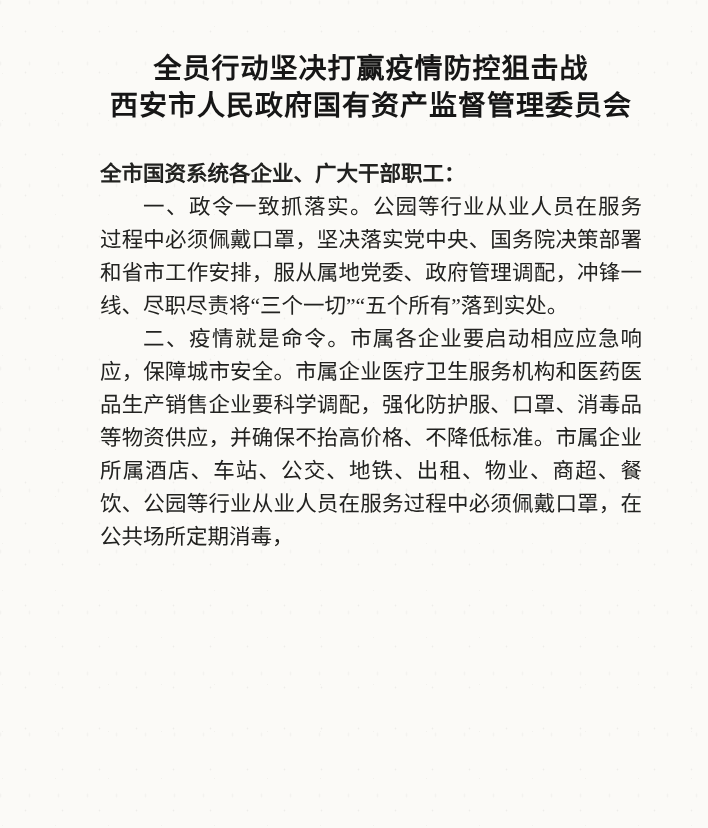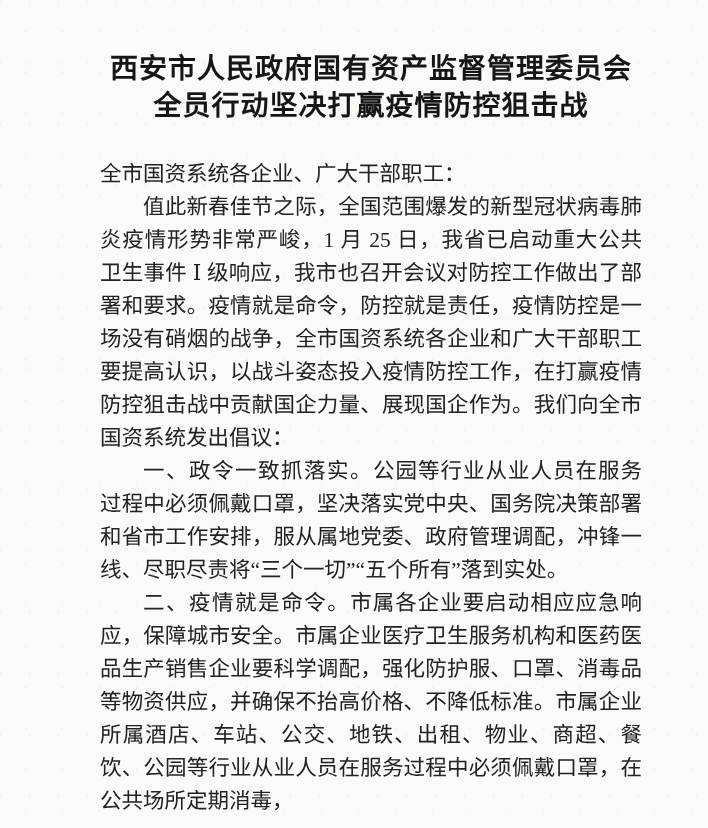--- a/index.html
+++ b/index.html
@@ -39,45 +39,42 @@
   .doc-title .title-line { display: block; }
   .doc-body {
     margin-top: 34px;
     font-size: 21.5px;
     line-height: 33px;
     text-align: justify;
     text-justify: inter-ideograph;
     color: #222220;
   }
   .doc-body p { margin: 0; }
-  .salutation { text-indent: 0; }
+  .salutation { text-indent: 0; font-weight: bold; }
   .para { text-indent: 2em; }
   .para-lead {
     font-family: "Liberation Sans", "DejaVu Sans", sans-serif;
     font-weight: 400;
     letter-spacing: 0.5px;
   }
 </style>
 </head>
 <body>
 
 <div class="page">
 
   <h1 class="doc-title">
+    <span class="title-line">全员行动坚决打赢疫情防控狙击战</span>
     <span class="title-line">西安市人民政府国有资产监督管理委员会</span>
-    <span class="title-line">全员行动坚决打赢疫情防控狙击战</span>
   </h1>
 
   <div class="doc-body">
 
     <p class="salutation">全市国资系统各企业、广大干部职工：</p>
 
-    <p class="para">
-      <strong class="para-lead"></strong><span>值此新春佳节之际，全国范围爆发的新型冠状病毒肺炎疫情形势非常严峻，1 月 25 日，我省已启动重大公共卫生事件 Ⅰ 级响应，我市也召开会议对防控工作做出了部署和要求。疫情就是命令，防控就是责任，疫情防控是一场没有硝烟的战争，全市国资系统各企业和广大干部职工要提高认识，以战斗姿态投入疫情防控工作，在打赢疫情防控狙击战中贡献国企力量、展现国企作为。我们向全市国资系统发出倡议：</span>
-    </p>
 
     <p class="para">
       <strong class="para-lead">一、政令一致抓落实。</strong><span>公园等行业从业人员在服务过程中必须佩戴口罩，坚决落实党中央、国务院决策部署和省市工作安排，服从属地党委、政府管理调配，冲锋一线、尽职尽责将“三个一切”“五个所有”落到实处。</span>
     </p>
 
     <p class="para">
       <strong class="para-lead">二、疫情就是命令。</strong><span>市属各企业要启动相应应急响应，保障城市安全。市属企业医疗卫生服务机构和医药医品生产销售企业要科学调配，强化防护服、口罩、消毒品等物资供应，并确保不抬高价格、不降低标准。市属企业所属酒店、车站、公交、地铁、出租、物业、商超、餐饮、公园等行业从业人员在服务过程中必须佩戴口罩，在公共场所定期消毒，</span>
     </p>
 
   </div>

